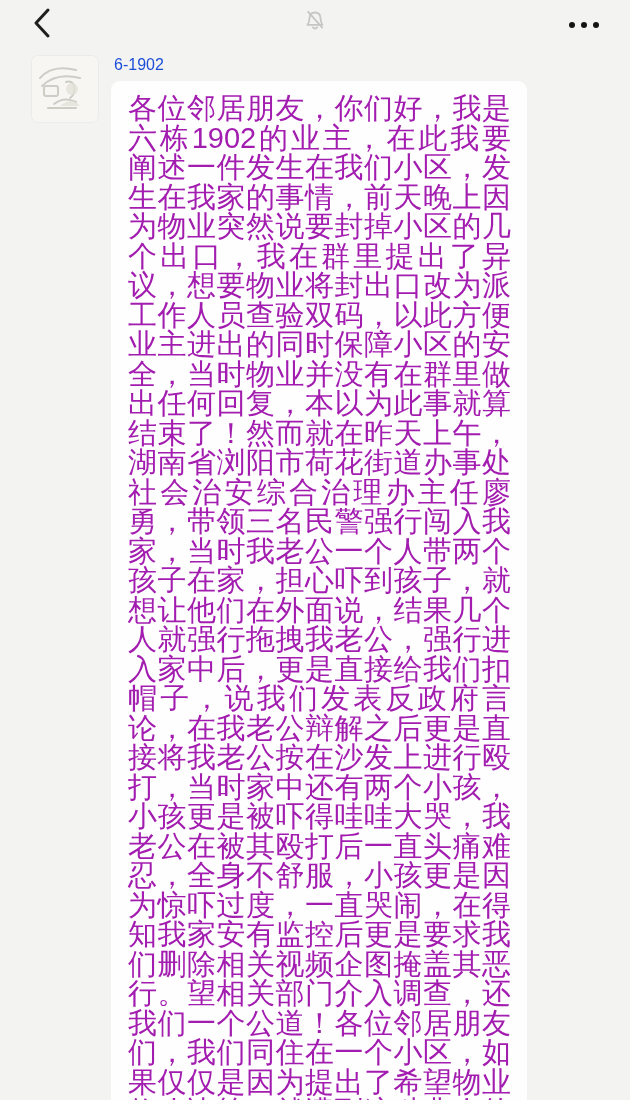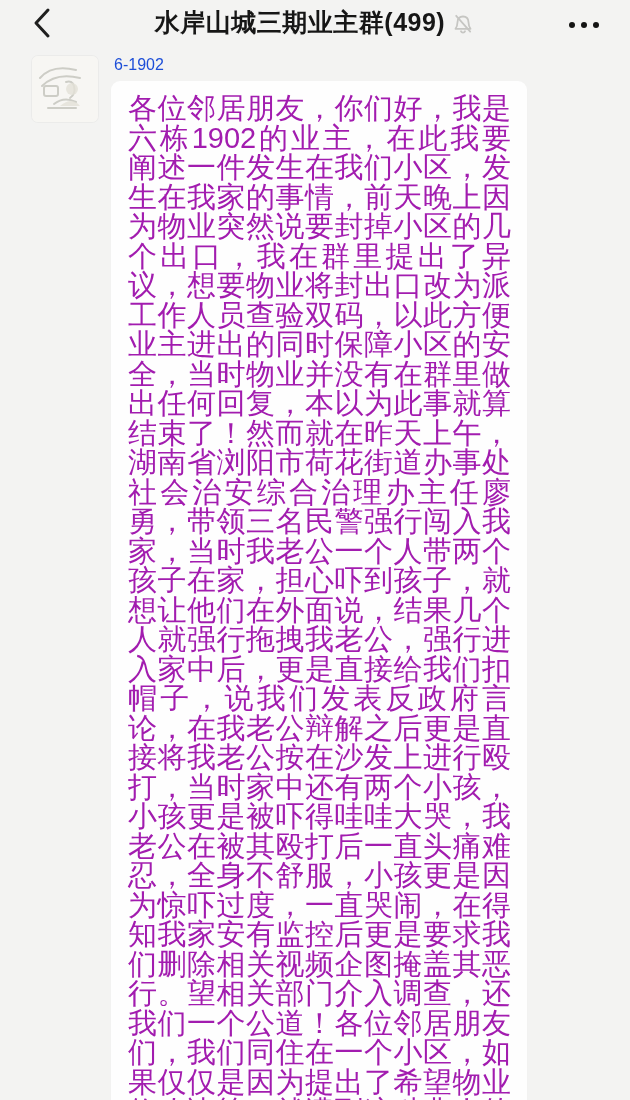--- a/index.html
+++ b/index.html
@@ -121,21 +121,20 @@
 
   <div class="back-btn">
     <span style="display:flex;">
       <svg width="20" height="32" viewBox="0 0 20 32">
         <polyline points="16,3 4,16 16,29" fill="none" stroke="#1f1f1f" stroke-width="3" stroke-linecap="round" stroke-linejoin="round"></polyline>
       </svg>
     </span>
   </div>
 
   <div class="title-wrap">
-    <span class="chat-title">水岸山城三期业主群(499)</span>
     <span class="mute-icon" style="display:flex;">
       <svg width="24" height="24" viewBox="0 0 24 24">
         <g fill="none" stroke="#c6c6c3" stroke-width="1.8" stroke-linecap="round" stroke-linejoin="round">
           <path d="M12 4.5 C8.6 4.5 6.6 7 6.5 10.2 C6.4 13.5 5.4 15.6 4.5 16.8 L19.5 16.8 C18.6 15.6 17.6 13.5 17.5 10.2 C17.4 7 15.4 4.5 12 4.5 Z"></path>
           <path d="M10 19.3 a2.2 2.2 0 0 0 4 0"></path>
           <line x1="5.2" y1="3.8" x2="19.2" y2="19.6"></line>
         </g>
       </svg>
     </span>
   </div>

